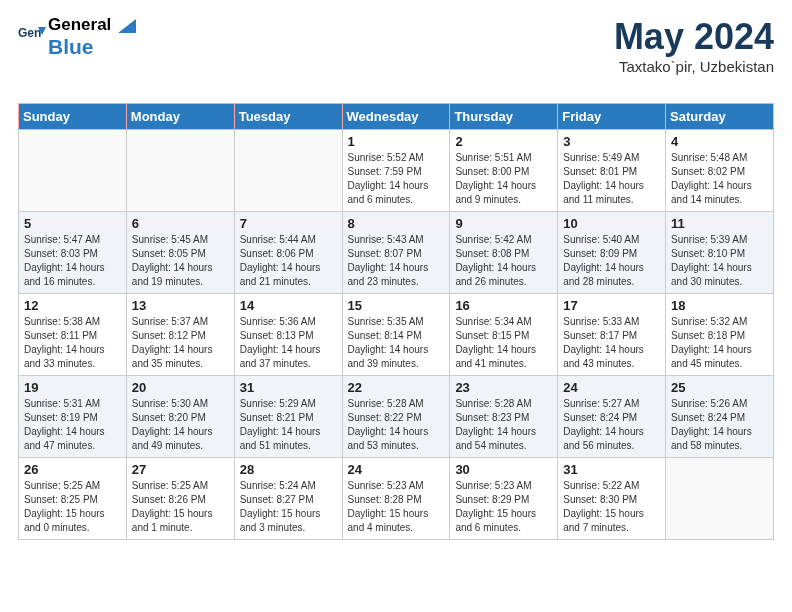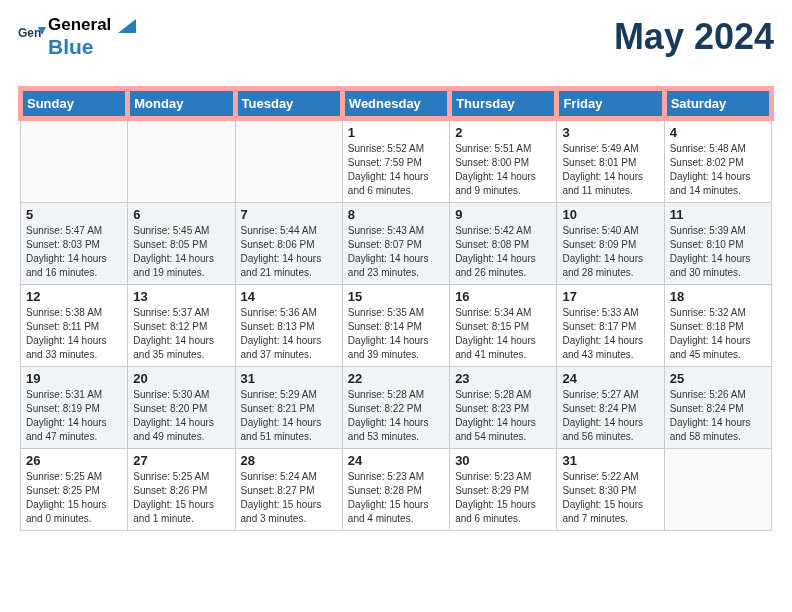--- a/index.html
+++ b/index.html
@@ -12,21 +12,21 @@
     .month-title { font-size: 36px; font-weight: bold; color: #1a3a5c; }
     .location { font-size: 15px; color: #333; }
     table { width: 100%; border-collapse: collapse; }
     thead tr th {
       background: #2a7abf;
       color: #fff;
       font-size: 13px;
       font-weight: bold;
       padding: 5px 4px;
       text-align: left;
-      border: 5px solid #fca5a5;
+      border: 1px solid #fca5a5;
     }
     tbody tr td {
       border: 1px solid #ccc;
       vertical-align: top;
       padding: 4px 5px;
       font-size: 10.5px;
       color: #222;
       height: 80px;
       width: 14.28%;
       background: #fff;
@@ -51,20 +51,21 @@
           <span style="color:#000000">General</span>
           <svg width="18" height="14" viewBox="0 0 18 14" style="vertical-align:middle;margin-left:2px">
               <polygon points="0,14 18,14 18,0" fill="#2a7abf"></polygon>
             </svg>
         </div>
         <div style="font-size:21px;font-weight:bold;color:#2a7abf;line-height:1.1;">Blue</div>
       </div>
     </div>
     <div class="title-block">
       <div class="month-title">May 2024</div>
+      <div class="location">Taxtako`pir, Uzbekistan</div>
     </div>
   </div>
 
   <table>
     <thead>
       <tr>
       <th>Sunday</th>
           <th>Monday</th>
           <th>Tuesday</th>
           <th>Wednesday</th>

